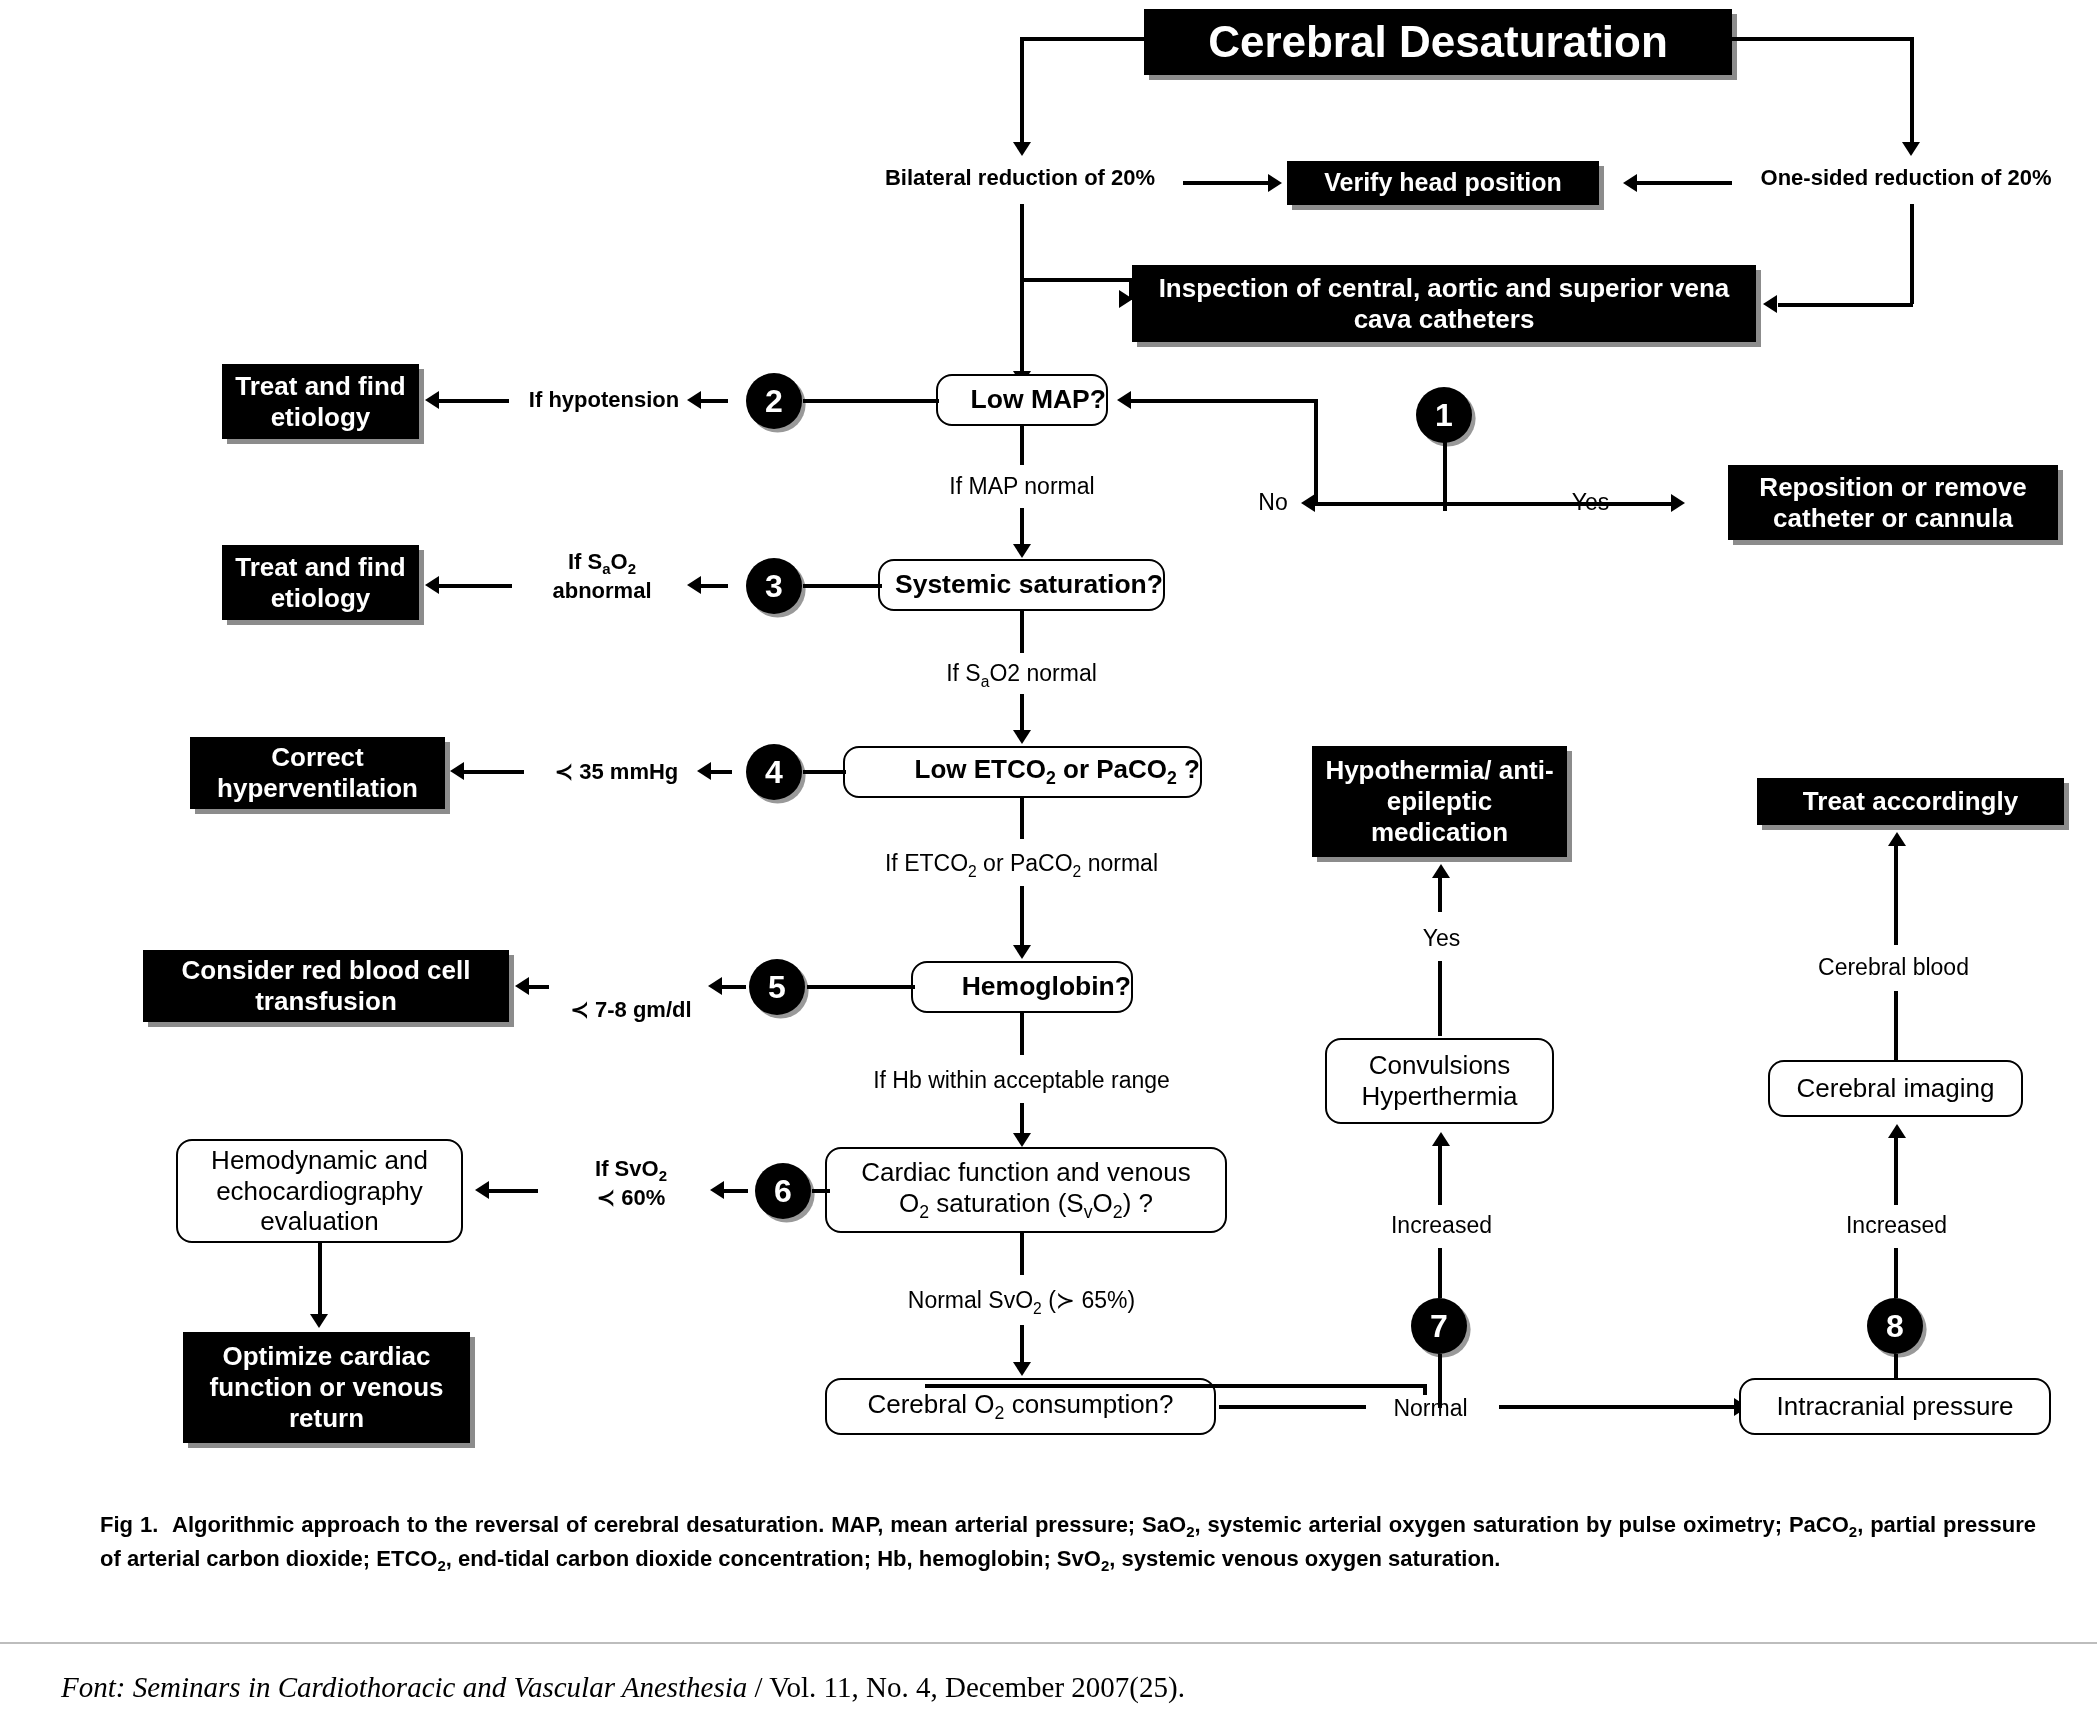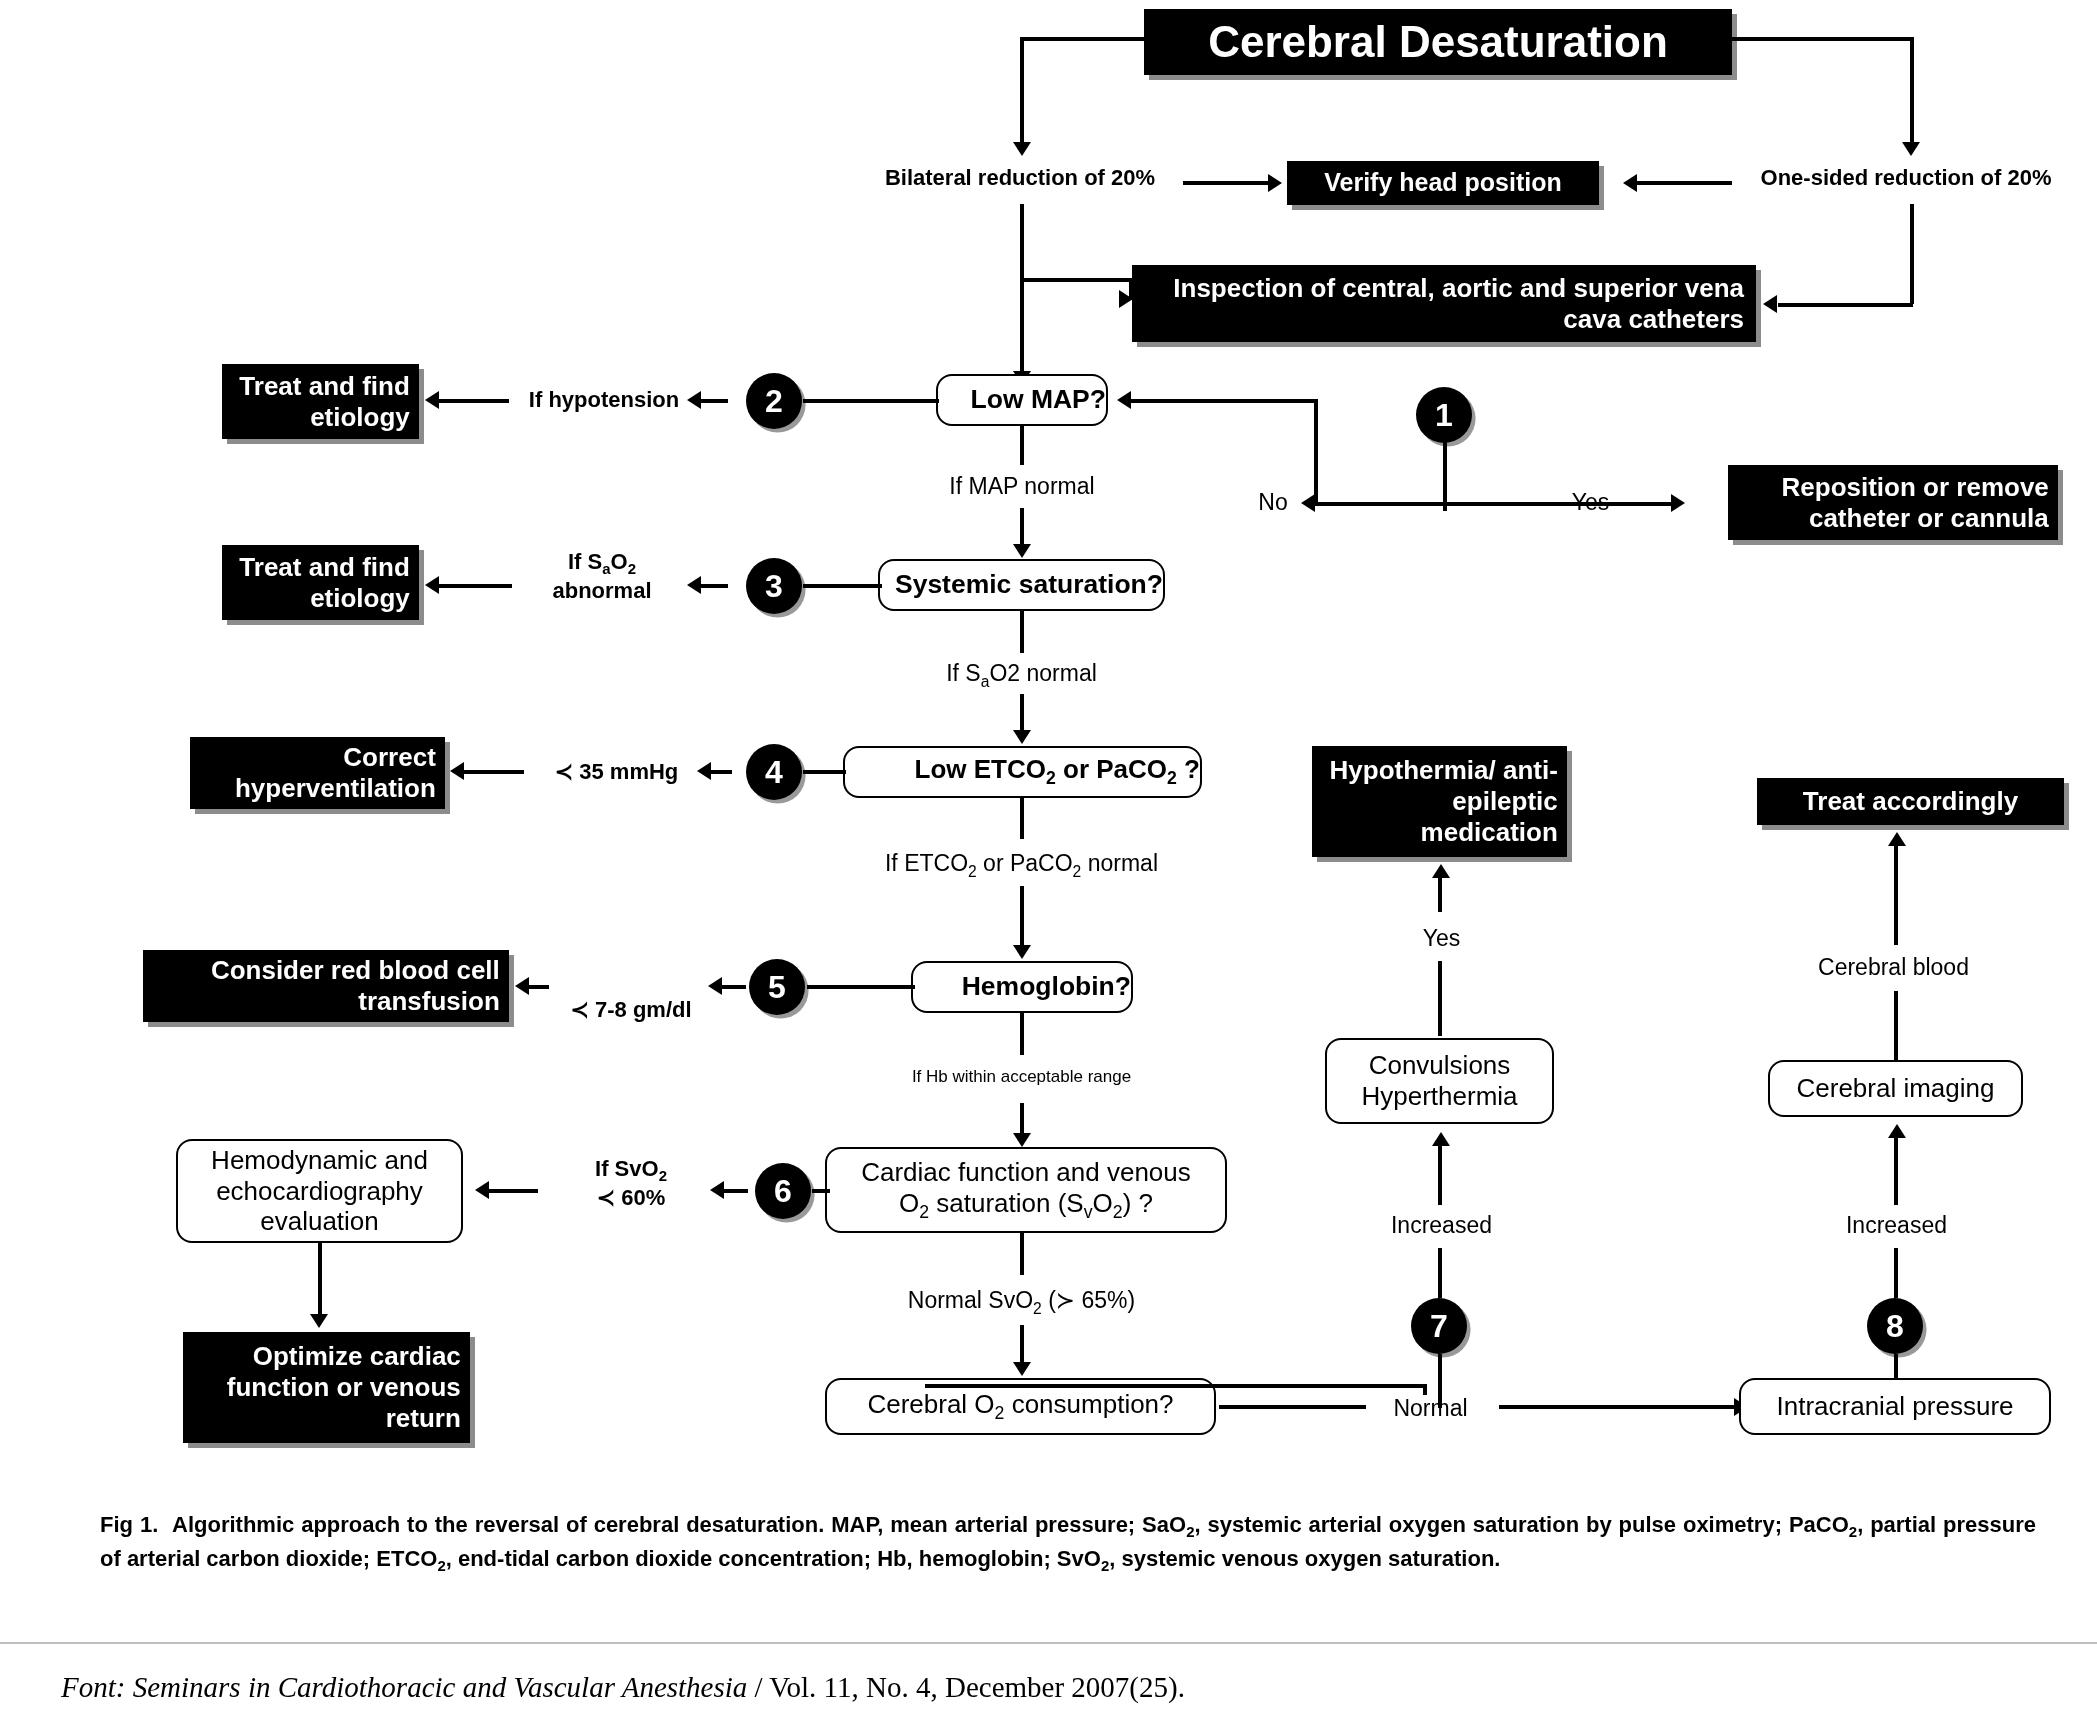--- a/index.html
+++ b/index.html
@@ -27,21 +27,20 @@
     text-align: center;
     line-height: 1.18;
     font-weight: bold;
   }
   
   .black {
     background: #000;
     color: #fff;
     border: 2.2px solid #000;
     box-shadow: 5px 5px 0 rgba(0,0,0,0.45);
-    text-align: right;
   }
   
   .white {
     background: #fff;
     color: #000;
     border: 2.9px solid #000;
     border-radius: 16px;
     font-weight: normal;
   }
   .white.bold { font-weight: bold; justify-content: flex-end; }
@@ -305,21 +304,21 @@
     <span>5</span>
   </div>
 
   <div class="line hline" style="left:807px; top:985px; width:108px;"></div>
   <div class="line hline" style="left:721px; top:985px; width:25px;"></div>
   <div class="arrow arr-left" style="left:708px; top:977px;"></div>
   <div class="line hline" style="left:527px; top:985px; width:21.5px;"></div>
   <div class="arrow arr-left" style="left:515px; top:977px;"></div>
 
   <div class="line vline" style="left:1020px; top:1013px; height:42px;"></div>
-  <div class="plain norm" style="left:828px; top:1067px; width:387px; font-size:17px;">
+  <div class="plain norm" style="left:828px; top:1067px; width:387px; font-size:23px;">
     <span>If Hb within acceptable range</span>
   </div>
   <div class="line vline" style="left:1020px; top:1103px; height:36px;"></div>
   <div class="arrow arr-down" style="left:1013px; top:1133px;"></div>
 
   <div class="node white" style="left:825px; top:1147px; width:402px; height:86px; font-size:26px; font-weight:normal; padding:0 10px;">
     <span>Cardiac function and venous<br>O<sub>2</sub> saturation (S<sub>v</sub>O<sub>2</sub>) ?</span>
   </div>
 
   <div class="node white" style="left:176px; top:1139px; width:287px; height:104px; font-size:26px; font-weight:normal; padding:0 8.6px;">

